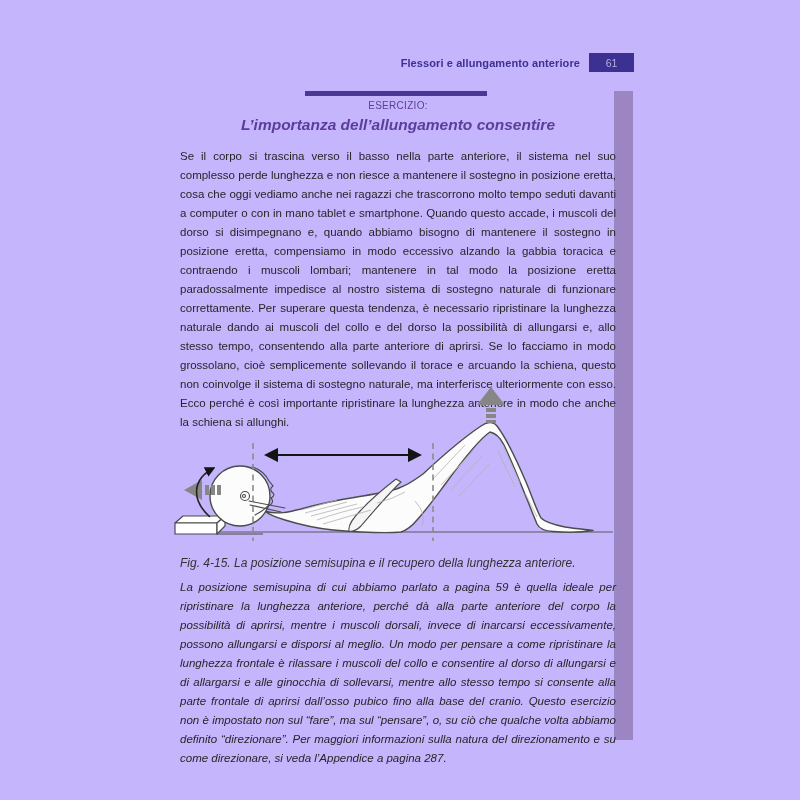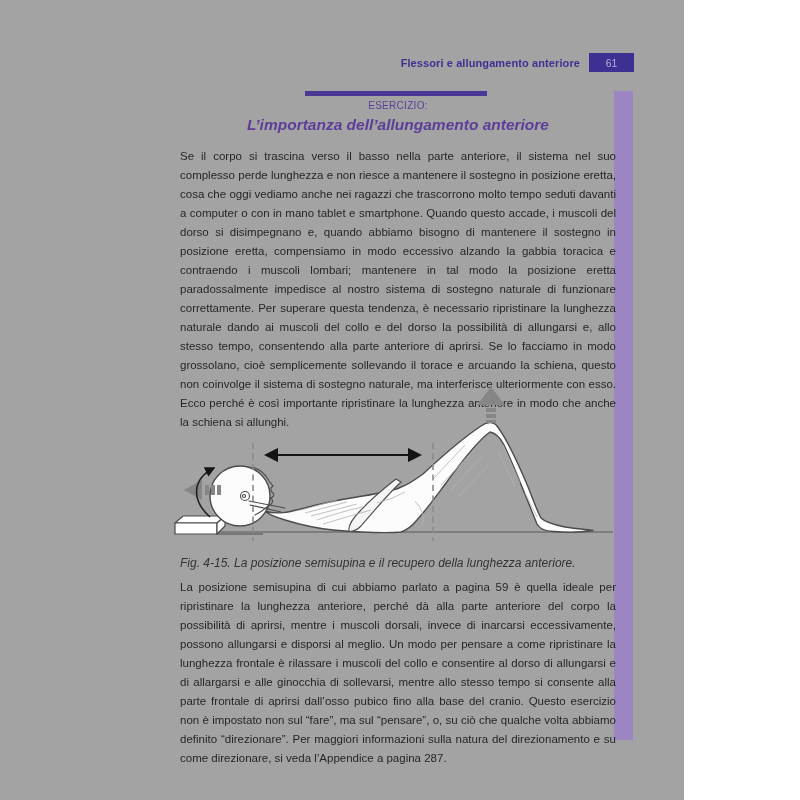--- a/index.html
+++ b/index.html
@@ -8,40 +8,40 @@
     --band:#9b86c3;
     --badge_text:#b5aeda;
     --body_text:#262626;
     --arrow_gray:#868686;
     --figure_stroke:#4b4b4b;
     --hatch:#b2b2b2;
   }
   *{margin:0;padding:0;box-sizing:border-box;}
   html,body{width:800px;height:800px;background:#ffffff;
     font-family:"Liberation Sans",sans-serif;color:var(--body_text);}
-  .page{position:relative;width:684px;height:800px;background:#a3a3a3;overflow:hidden;}
+  .page{position:relative;width:800px;height:800px;background:#c4b5fd;overflow:hidden;}
 
   .header{position:absolute;top:53px;left:180px;width:454px;height:19px;
     display:flex;justify-content:flex-end;align-items:center;gap:9px;}
   .header-title{font-size:11px;font-weight:bold;color:var(--indigo);letter-spacing:.1px;}
   .page-badge{width:45px;height:19px;background:var(--indigo);color:var(--badge_text);
     font-size:10.5px;display:flex;align-items:center;justify-content:center;}
 
   .side-band{position:absolute;left:614px;top:91px;width:19px;height:649px;background:var(--band);}
 
   .section-rule{position:absolute;left:305px;top:91px;width:182px;height:5px;background:#4a3894;}
   .exercise-label{position:absolute;left:180px;top:100px;width:436px;text-align:center;
     font-size:10px;font-weight:normal;color:var(--title_purple);letter-spacing:.3px;}
   .exercise-title{position:absolute;left:180px;top:116px;width:436px;text-align:center;
     font-size:15.5px;font-weight:bold;font-style:italic;color:var(--title_purple);}
 
   .body-par{position:absolute;left:180px;width:436px;font-size:11.5px;line-height:19px;
     text-align:justify;color:var(--body_text);}
   .p1{top:147px;}
-  .p2{top:578px;}
+  .p2{top:578px;font-style:italic;}
 
   .fig-caption{position:absolute;left:180px;top:556px;width:436px;
     font-size:12px;font-style:italic;color:#333;}
 
   .figure{position:absolute;left:165px;top:383px;width:460px;height:162px;}
 
   
   .ln{stroke:#5a5a5a;stroke-width:1.2;}
   .dash{stroke:#8a8a8a;stroke-width:1.6;stroke-dasharray:6 4.5;fill:none;}
   .blk{stroke:#141414;stroke-width:2.2;}
@@ -61,21 +61,21 @@
 
   <div class="header">
     <span class="header-title">Flessori e allungamento anteriore</span>
     <div class="page-badge">61</div>
   </div>
 
   <div class="side-band"></div>
 
   <div class="section-rule"></div>
   <div class="exercise-label">ESERCIZIO:</div>
-  <div class="exercise-title">L’importanza dell’allungamento anteriore</div>
+  <div class="exercise-title">L’importanza dell’allungamento consentire</div>
 
   <p class="body-par p1">Se il corpo si trascina verso il basso nella parte anteriore, il sistema nel suo complesso perde lunghezza e non riesce a mantenere il sostegno in posizione eretta, cosa che oggi vediamo anche nei ragazzi che trascorrono molto tempo seduti davanti a computer o con in mano tablet e smartphone. Quando questo accade, i muscoli del dorso si disimpegnano e, quando abbiamo bisogno di mantenere il sostegno in posizione eretta, compensiamo in modo eccessivo alzando la gabbia toracica e contraendo i muscoli lombari; mantenere in tal modo la posizione eretta paradossalmente impedisce al nostro sistema di sostegno naturale di funzionare correttamente. Per superare questa tendenza, è necessario ripristinare la lunghezza naturale dando ai muscoli del collo e del dorso la possibilità di allungarsi e, allo stesso tempo, consentendo alla parte anteriore di aprirsi. Se lo facciamo in modo grossolano, cioè semplicemente sollevando il torace e arcuando la schiena, questo non coinvolge il sistema di sostegno naturale, ma interferisce ulteriormente con esso. Ecco perché è così importante ripristinare la lunghezza anteriore in modo che anche la schiena si allunghi.</p>
 
   <svg class="figure" viewBox="0 0 460 162" aria-hidden="true">
     <defs>
       <marker id="ah" viewBox="0 0 10 10" refX="8.5" refY="5" markerWidth="6.5" markerHeight="6.5" orient="auto-start-reverse">
         <path d="M0,0 L10,5 L0,10 z" fill="#141414"></path>
       </marker>
     </defs>
 

